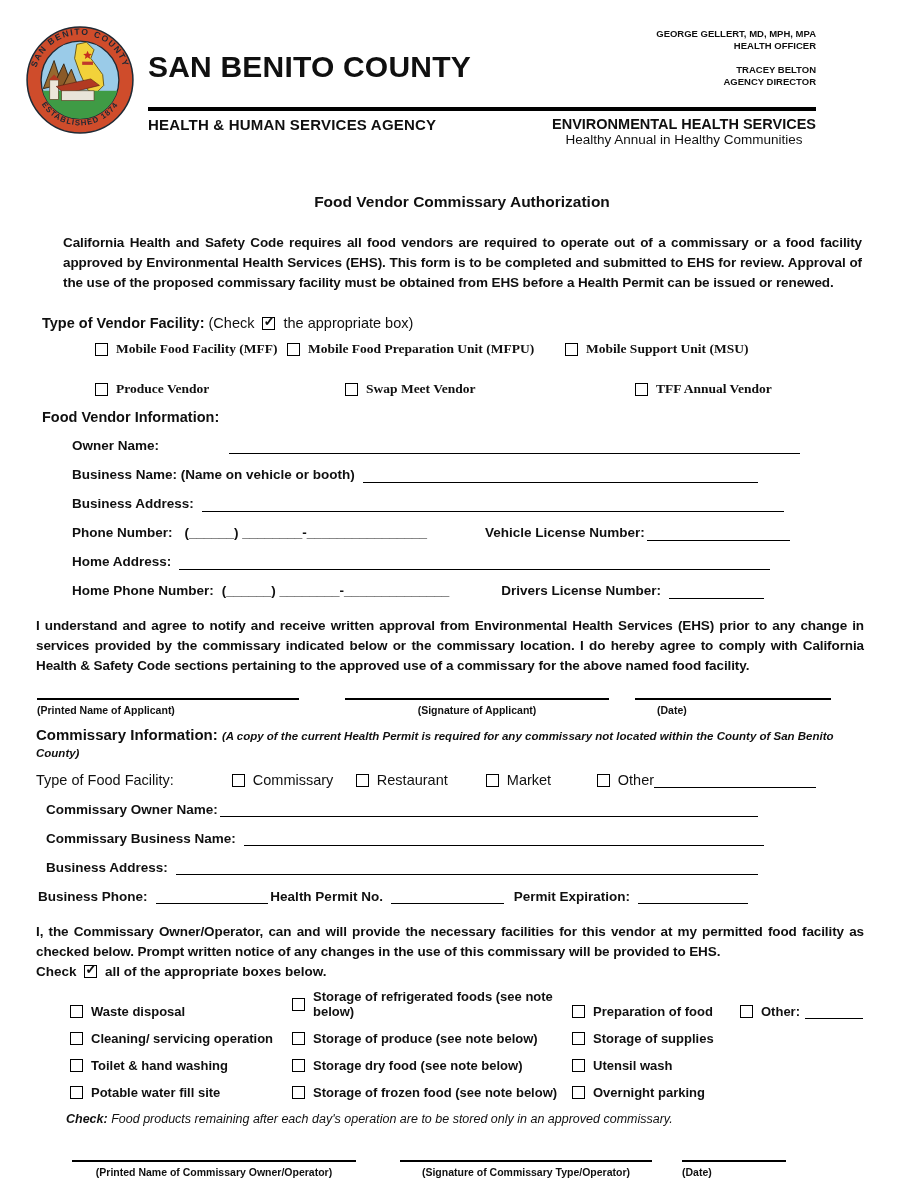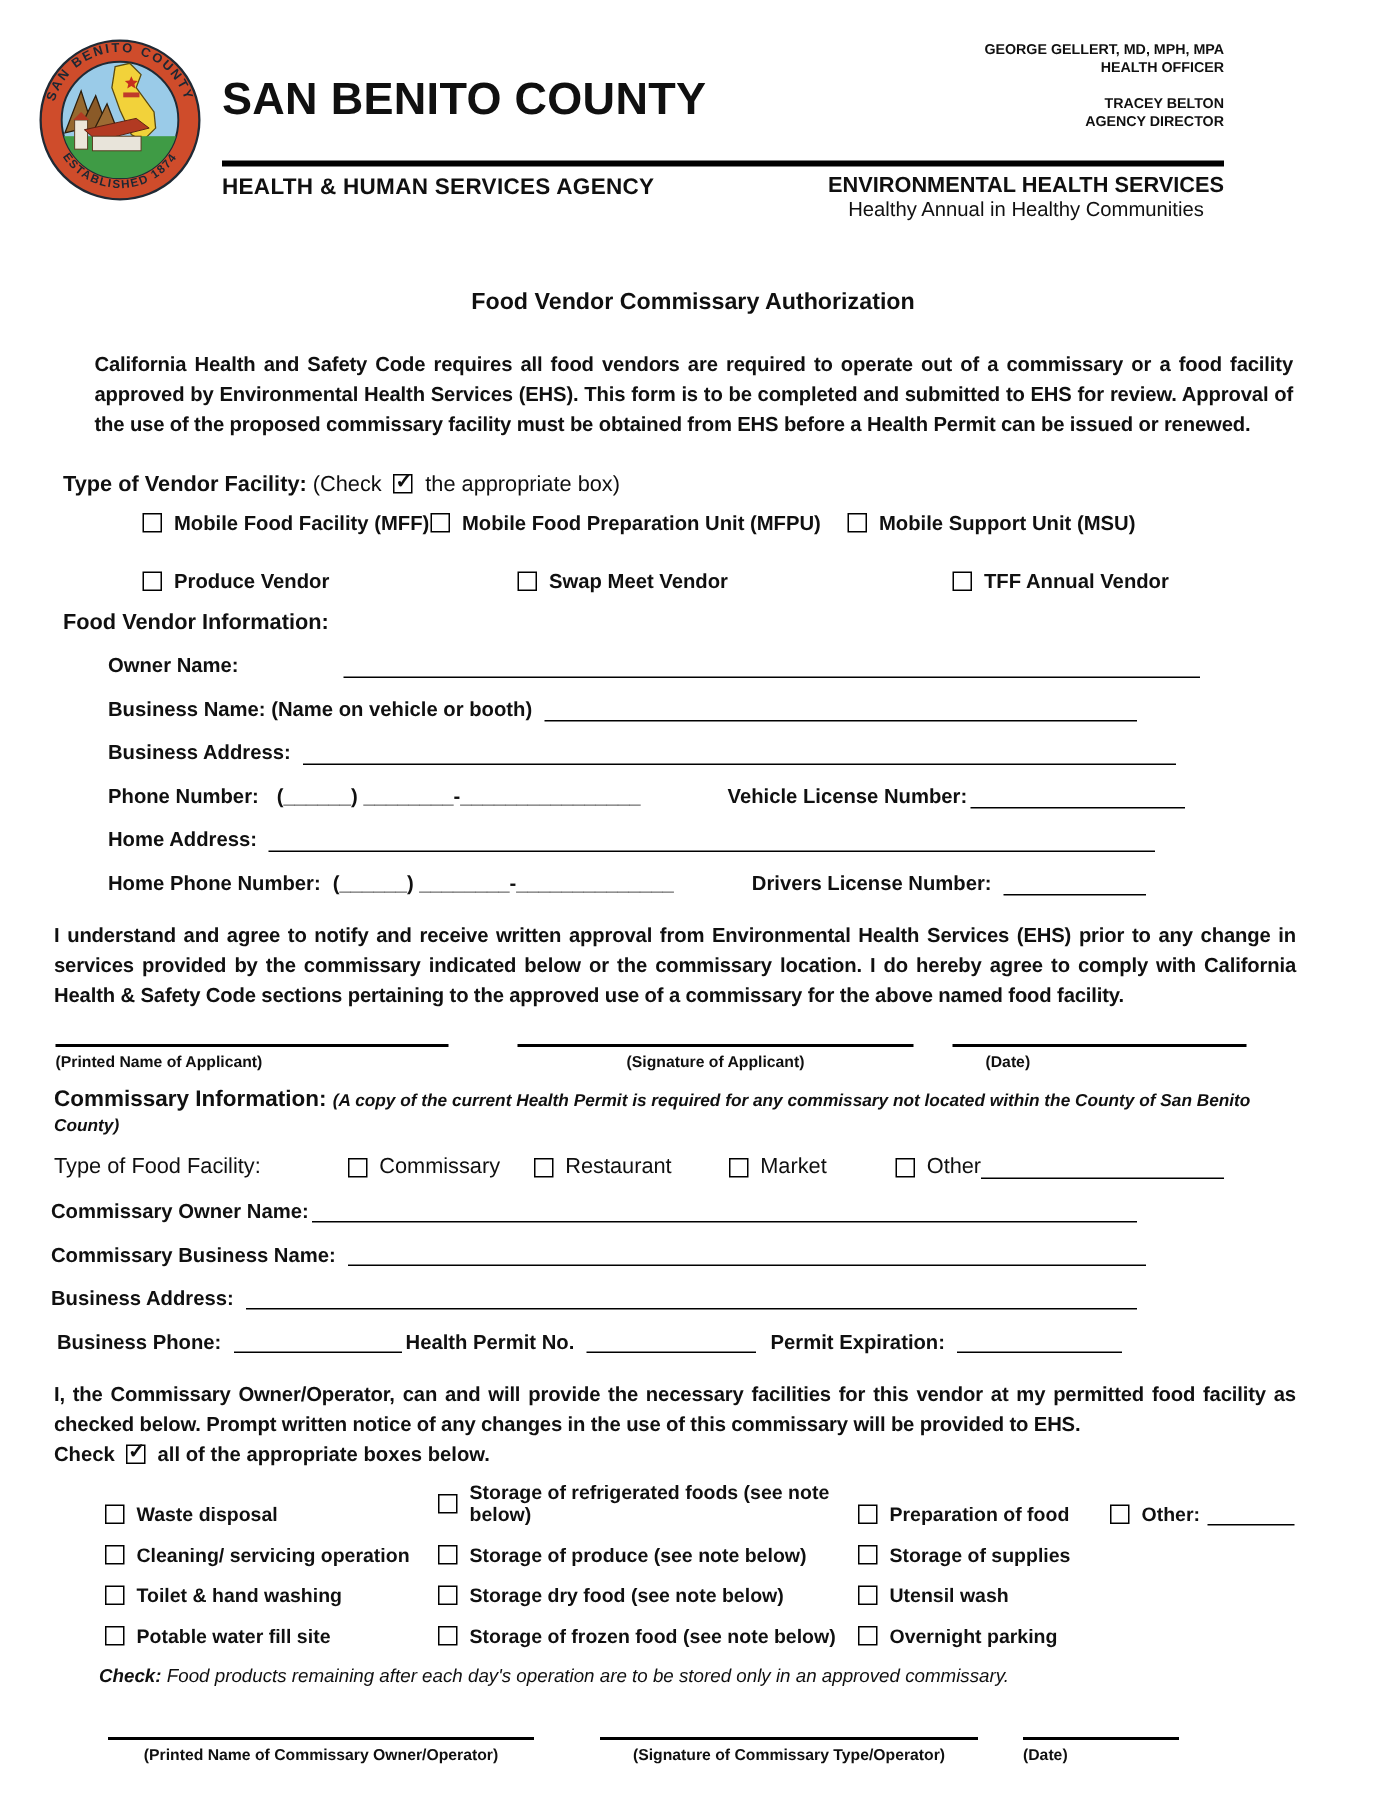--- a/index.html
+++ b/index.html
@@ -27,40 +27,40 @@
   .bold{font-weight:bold;}
   .cbx{display:inline-block;width:13px;height:13px;border:1.8px solid #000;flex:none;
        margin-right:8px;vertical-align:-2px;box-sizing:border-box;}
   .cbx.checked{position:relative;width:13px;height:13px;border-width:1.5px;margin:0 4px;}
   .cbx.checked::after{content:"\2713";position:absolute;top:-5px;left:0;font-size:14px;font-weight:bold;}
   .vrow{display:flex;margin-left:95px;font-size:13.5px;font-weight:bold;align-items:center;}
   .vrow1{margin-top:10px;}
   .vrow2{margin-top:24px;}
   .vt1{width:192px;}.vt2{width:278px;}.vt3{flex:1;}
   .vt4{width:250px;}.vt5{width:290px;}
-  .vitem{display:flex;align-items:center;}
+  .vitem{display:flex;align-items:center;font-family:Liberation Serif, serif;}
   .frow{display:flex;align-items:flex-start;font-size:13.5px;margin:13px 0 0 72px;}
   .frow .lab{font-weight:bold;white-space:nowrap;}
   .fline{flex:1;border-bottom:1.8px solid #000;height:15px;margin-left:8px;}
   .blanks{font-weight:bold;letter-spacing:0;}
   .para2{margin:17px 60px 0 36px;text-align:justify;font-size:13.5px;font-weight:600;
          line-height:20px;letter-spacing:-.1px;}
   .sigrow{display:flex;margin:20px 60px 0 37px;}
   .sigcol1{width:262px;margin-right:46px;}
   .sigcol2{width:264px;margin-right:26px;}
   .sigcol3{width:196px;}
   .sigline{border-bottom:2.2px solid #000;height:2px;}
   .siglabel{font-size:10.5px;font-weight:bold;margin-top:4px;}
   .ctr{text-align:center;}
   .comm-head{margin:10px 58px 0 36px;font-size:15px;}
   .comm-note{font-size:11.5px;font-weight:600;font-style:italic;}
   .tff-row{display:flex;align-items:flex-end;margin:12px 108px 0 36px;font-size:14.5px;}
   .tff-row .opt{display:flex;align-items:center;}
   .tffo1{width:124px;margin-left:34px;padding-left:24px;}.tffo2{width:130px;}.tffo3{width:111px;}
-  .crow{display:flex;align-items:flex-end;font-size:13.5px;margin:13px 0 0 34px;}
+  .crow{display:flex;align-items:flex-end;font-size:13.5px;margin:13px 0 0 46px;}
   .check-line{margin:2px 0 0 36px;font-size:13.5px;font-weight:600;}
   .fgrid{margin-top:10px;}
   .fgrow{display:flex;margin:0 60px 12px 70px;font-size:13px;font-weight:600;align-items:flex-end;}
   .fgc{display:flex;align-items:center;}
   .fg1{width:222px;}.fg2{width:280px;}.fg3{width:168px;}.fg4{flex:1;}
   .sline{display:inline-block;width:58px;border-bottom:1.6px solid #000;height:13px;margin-left:5px;}
   .note{margin:2px 0 0 66px;font-size:12.5px;font-style:italic;}
   .sigrow2{display:flex;margin:32px 60px 0 72px;}
   .s2c1{width:284px;margin-right:44px;}
   .s2c2{width:252px;margin-right:30px;}

